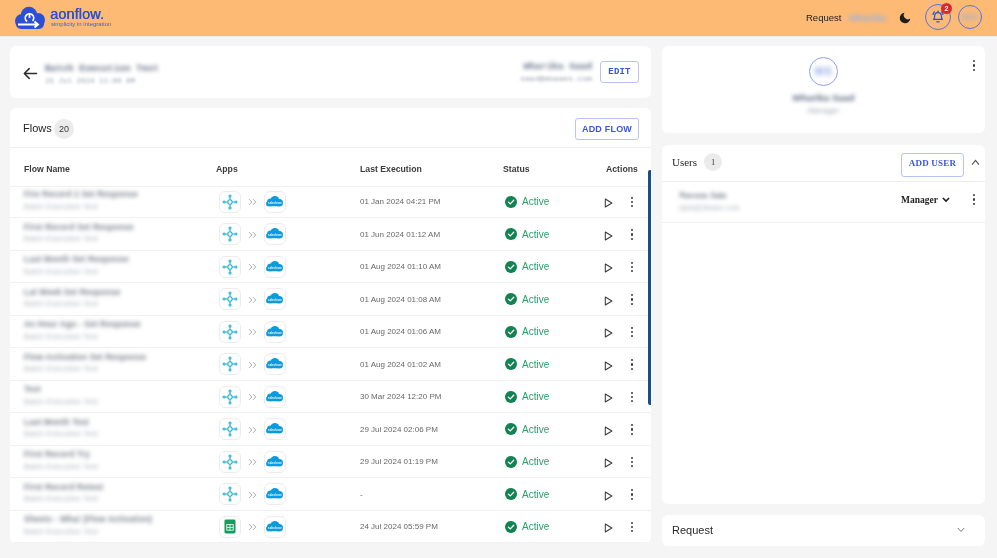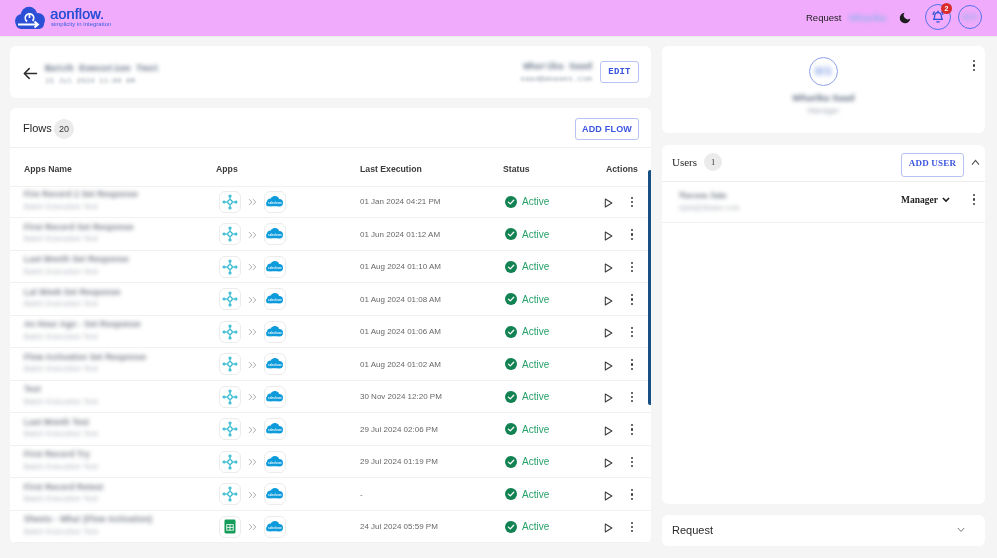--- a/index.html
+++ b/index.html
@@ -4,21 +4,21 @@
 * { margin:0; padding:0; box-sizing:border-box; }
 html,body { width:997px; height:558px; overflow:hidden; background:#f5f5f5;
   font-family:"Liberation Sans", sans-serif; position:relative; }
 .card { position:absolute; background:#fff; border-radius:6px; }
 .blur2 { filter:blur(2.2px); }
 .blur15 { filter:blur(1.8px); }
 .btn { position:absolute; border:1px solid #b7c3f3; border-radius:3px; background:#fff;
   color:#3b55e0; font-weight:700; text-align:center; letter-spacing:.2px; }
 
 
-#topbar { position:absolute; left:0; top:0; width:997px; height:37px; background:#f0abfc;
+#topbar { position:absolute; left:0; top:0; width:997px; height:37px; background:#fdba74;
   border-bottom:1px solid #ececec; }
 #brandtxt { position:absolute; left:50px; top:6px; color:#2b50d6; font-size:14.5px;
   font-weight:400; letter-spacing:.1px; text-shadow:.4px 0 0 #2b50d6; }
 #brandtag { position:absolute; left:51px; top:21px; color:#3b5fe0; font-size:6px; }
 #welcome { position:absolute; left:806px; top:12px; font-size:9.5px; color:#1d1d1d; }
 #welcname { position:absolute; left:849px; top:12px; font-size:9.5px; color:#8fb2ea;
   filter:blur(2.2px); font-weight:700; }
 
 
 #headcard { left:10px; top:46px; width:641px; height:52px;font-family:Liberation Mono, monospace; }
@@ -126,21 +126,21 @@
   <div id="hc-n1" class="blur2">Wharika Saad</div>
   <div id="hc-n2" class="blur15">saad@abaaes.com</div>
   <div class="btn" id="editbtn">EDIT</div>
 </div>
 
 <div class="card" id="flowscard">
   <div id="flowstitle">Flows</div>
   <div class="badge" id="flowsbadge">20</div>
   <div class="btn" id="addflow">ADD FLOW</div>
   <div id="fhdr-line1"></div>
-  <div class="hcell" style="left:14px">Apps Name</div>
+  <div class="hcell" style="left:14px">Flow Name</div>
   <div class="hcell" style="left:206px">Apps</div>
   <div class="hcell" style="left:350px">Last Execution</div>
   <div class="hcell" style="left:493px">Status</div>
   <div class="hcell" style="left:596px">Actions</div>
   <div id="fhdr-line2"></div>
 
     <div class="trow" style="top:77.5px">
       <div class="fname">
         <div class="t1">Fire Record 2 Set Response</div>
         <div class="t2">Batch Execution Test</div>
@@ -499,21 +499,21 @@
           <g fill="#0d9bdb">
             <circle cx="6.4" cy="8.4" r="4.3"></circle>
             <circle cx="10.9" cy="6.3" r="4.9"></circle>
             <circle cx="15.7" cy="8.7" r="4.1"></circle>
             <circle cx="4.2" cy="9.8" r="3"></circle>
             <rect x="3.4" y="8.4" width="15.2" height="4.4" rx="2.2"></rect>
           </g>
           <text x="11" y="10.1" font-size="3.1" font-weight="bold" fill="#fff" text-anchor="middle" font-family="Liberation Sans" opacity="0.9" style="filter:blur(0.3px)">salesforce</text>
         </svg>
       </div>
-      <div class="fdate">30 Nov 2024 12:20 PM</div>
+      <div class="fdate">30 Mar 2024 12:20 PM</div>
       <div class="fstat">
         <svg width="12" height="12" viewBox="0 0 12 12">
           <circle cx="6" cy="6" r="6" fill="#128253"></circle>
           <path d="M3.4 6.1 L5.3 7.9 L8.7 4.3" stroke="#fff" stroke-width="1.3" fill="none" stroke-linecap="round" stroke-linejoin="round"></path>
         </svg>
         <span>Active</span>
       </div>
       <div class="fplay">
         <svg width="9" height="10" viewBox="0 0 9 10" fill="none" stroke="#3c3c3c" stroke-width="1.05" stroke-linejoin="round">
           <path d="M1.3 1 v8 L7.9 5 Z"></path>

